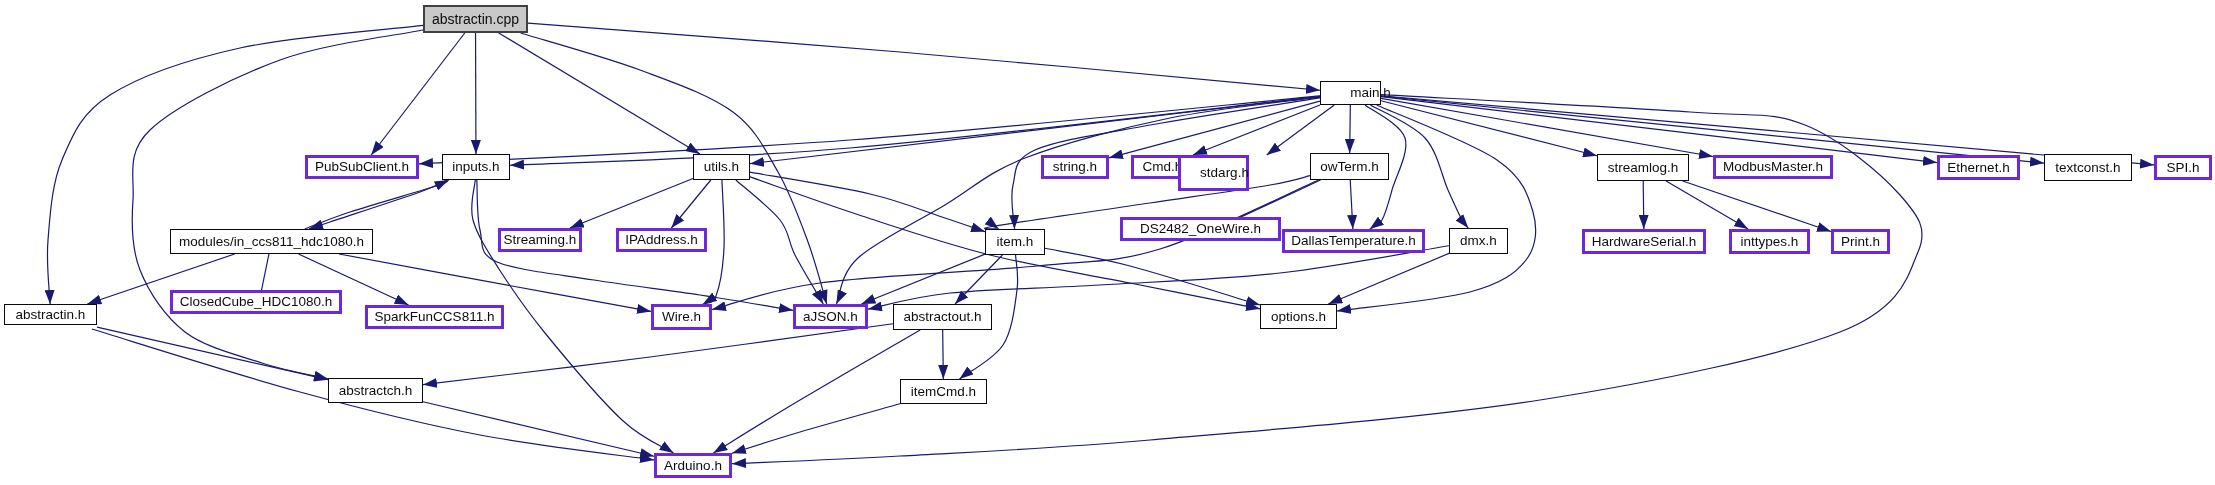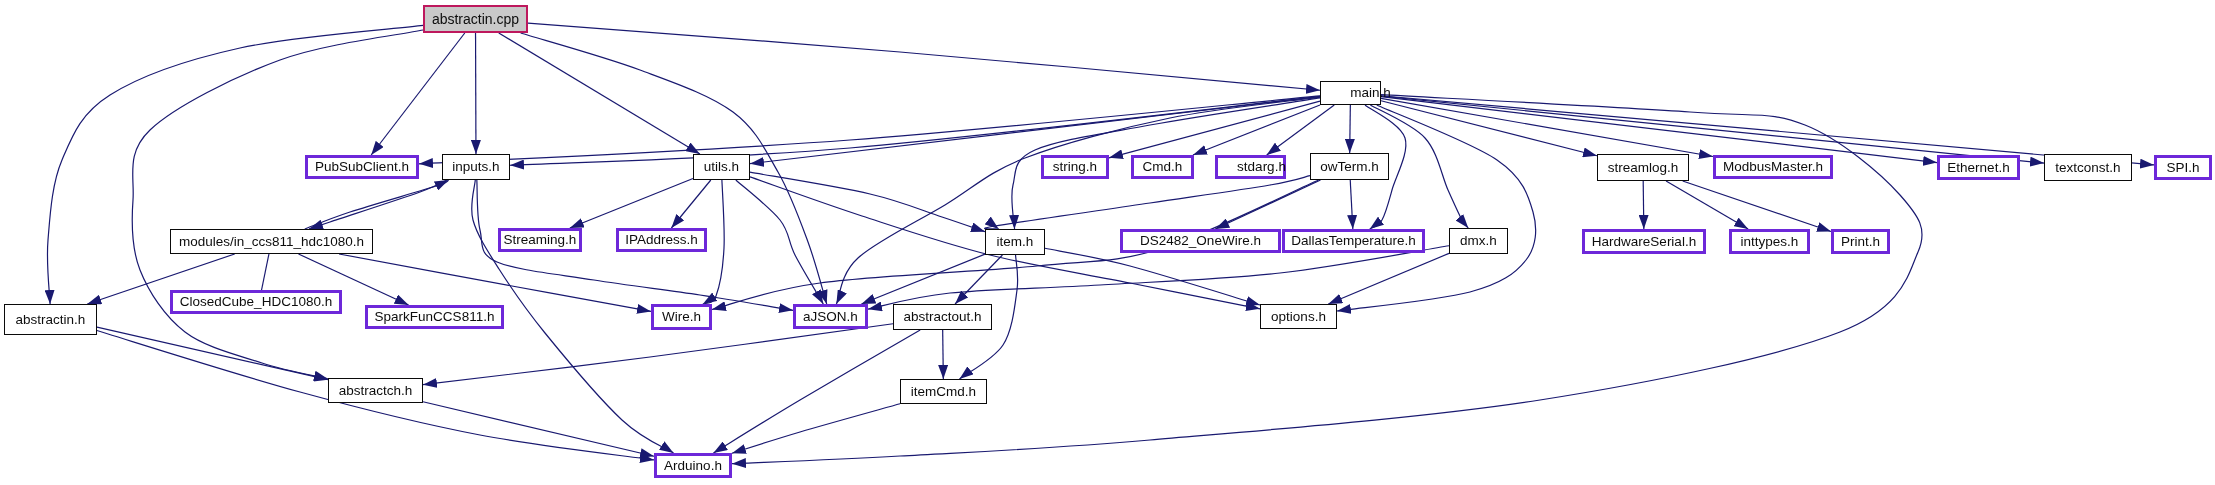--- a/index.html
+++ b/index.html
@@ -19,21 +19,21 @@
     justify-content: center;
     background: #ffffff;
     color: #0d0d0d;
     font-size: 13.5px;
     line-height: 1;
     white-space: nowrap;
     z-index: 2;
   }
   .node.external { border: 3px solid #6d28d9; }
   .node.doc      { border: 1.5px solid #0a0a0a; }
-  .node.root     { border: 2px solid #be185d; background: #c9c9c9; font-size: 14px; }
+  .node.root     { border: 2px solid #404040; background: #c9c9c9; font-size: 14px; }
 </style>
 </head>
 <body>
 
 <div id="canvas" style="width: 2215px; height: 485px; background: rgb(255, 255, 255);">
   <svg id="edges" width="2215" height="485" viewBox="0 0 2215 485">
       <defs>
         <marker id="arrow" viewBox="0 0 14 10" refX="14" refY="5" markerWidth="14" markerHeight="10" markerUnits="userSpaceOnUse" orient="auto">
           <path d="M0,0 L14,5 L0,10 z" fill="#191970"></path>
         </marker>
@@ -113,21 +113,21 @@
       </div>
       <div class="node doc" style="left: 693px; top: 154px; width: 57px; height: 26px;">
         <span>utils.h</span>
       </div>
       <div class="node external" style="left: 1041px; top: 155px; width: 68px; height: 24px;">
         <span>string.h</span>
       </div>
       <div class="node external" style="left: 1131px; top: 155px; width: 63px; height: 24px;">
         <span>Cmd.h</span>
       </div>
-      <div class="node external" style="left: 1215px; top: 155px; width: 71px; height: 24px; padding-left: 22px;">
+      <div class="node external" style="left: 1178px; top: 155px; width: 71px; height: 36px; padding-left: 22px;">
         <span>stdarg.h</span>
       </div>
       <div class="node doc" style="left: 1310px; top: 153px; width: 79px; height: 27px;">
         <span>owTerm.h</span>
       </div>
       <div class="node doc" style="left: 1597px; top: 154px; width: 92px; height: 27px;">
         <span>streamlog.h</span>
       </div>
       <div class="node external" style="left: 1713px; top: 155px; width: 120px; height: 24px; justify-content: center;">
         <span>ModbusMaster.h</span>
@@ -146,39 +146,39 @@
       </div>
       <div class="node external" style="left: 498px; top: 228px; width: 84px; height: 24px;">
         <span>Streaming.h</span>
       </div>
       <div class="node external" style="left: 616px; top: 228px; width: 91px; height: 24px;">
         <span>IPAddress.h</span>
       </div>
       <div class="node doc" style="left: 985px; top: 229px; width: 60px; height: 26px;">
         <span>item.h</span>
       </div>
-      <div class="node external" style="left: 1120px; top: 229px; width: 161px; height: 24px;">
+      <div class="node external" style="left: 1120px; top: 217px; width: 161px; height: 24px;">
         <span>DS2482_OneWire.h</span>
       </div>
       <div class="node external" style="left: 1282px; top: 229px; width: 143px; height: 24px;">
         <span>DallasTemperature.h</span>
       </div>
       <div class="node doc" style="left: 1449px; top: 228px; width: 59px; height: 26px;">
         <span>dmx.h</span>
       </div>
       <div class="node external" style="left: 1582px; top: 229px; width: 124px; height: 25px;">
         <span>HardwareSerial.h</span>
       </div>
       <div class="node external" style="left: 1729px; top: 229px; width: 81px; height: 25px;">
         <span>inttypes.h</span>
       </div>
       <div class="node external" style="left: 1831px; top: 229px; width: 59px; height: 25px;">
         <span>Print.h</span>
       </div>
-      <div class="node doc" style="left: 4px; top: 304px; width: 93px; height: 31px;">
+      <div class="node doc" style="left: 4px; top: 304px; width: 93px; height: 21px;">
         <span>abstractin.h</span>
       </div>
       <div class="node external" style="left: 170px; top: 290px; width: 172px; height: 24px;">
         <span>ClosedCube_HDC1080.h</span>
       </div>
       <div class="node external" style="left: 365px; top: 305px; width: 139px; height: 24px;">
         <span>SparkFunCCS811.h</span>
       </div>
       <div class="node external" style="left: 651px; top: 304px; width: 61px; height: 26px;">
         <span>Wire.h</span>

